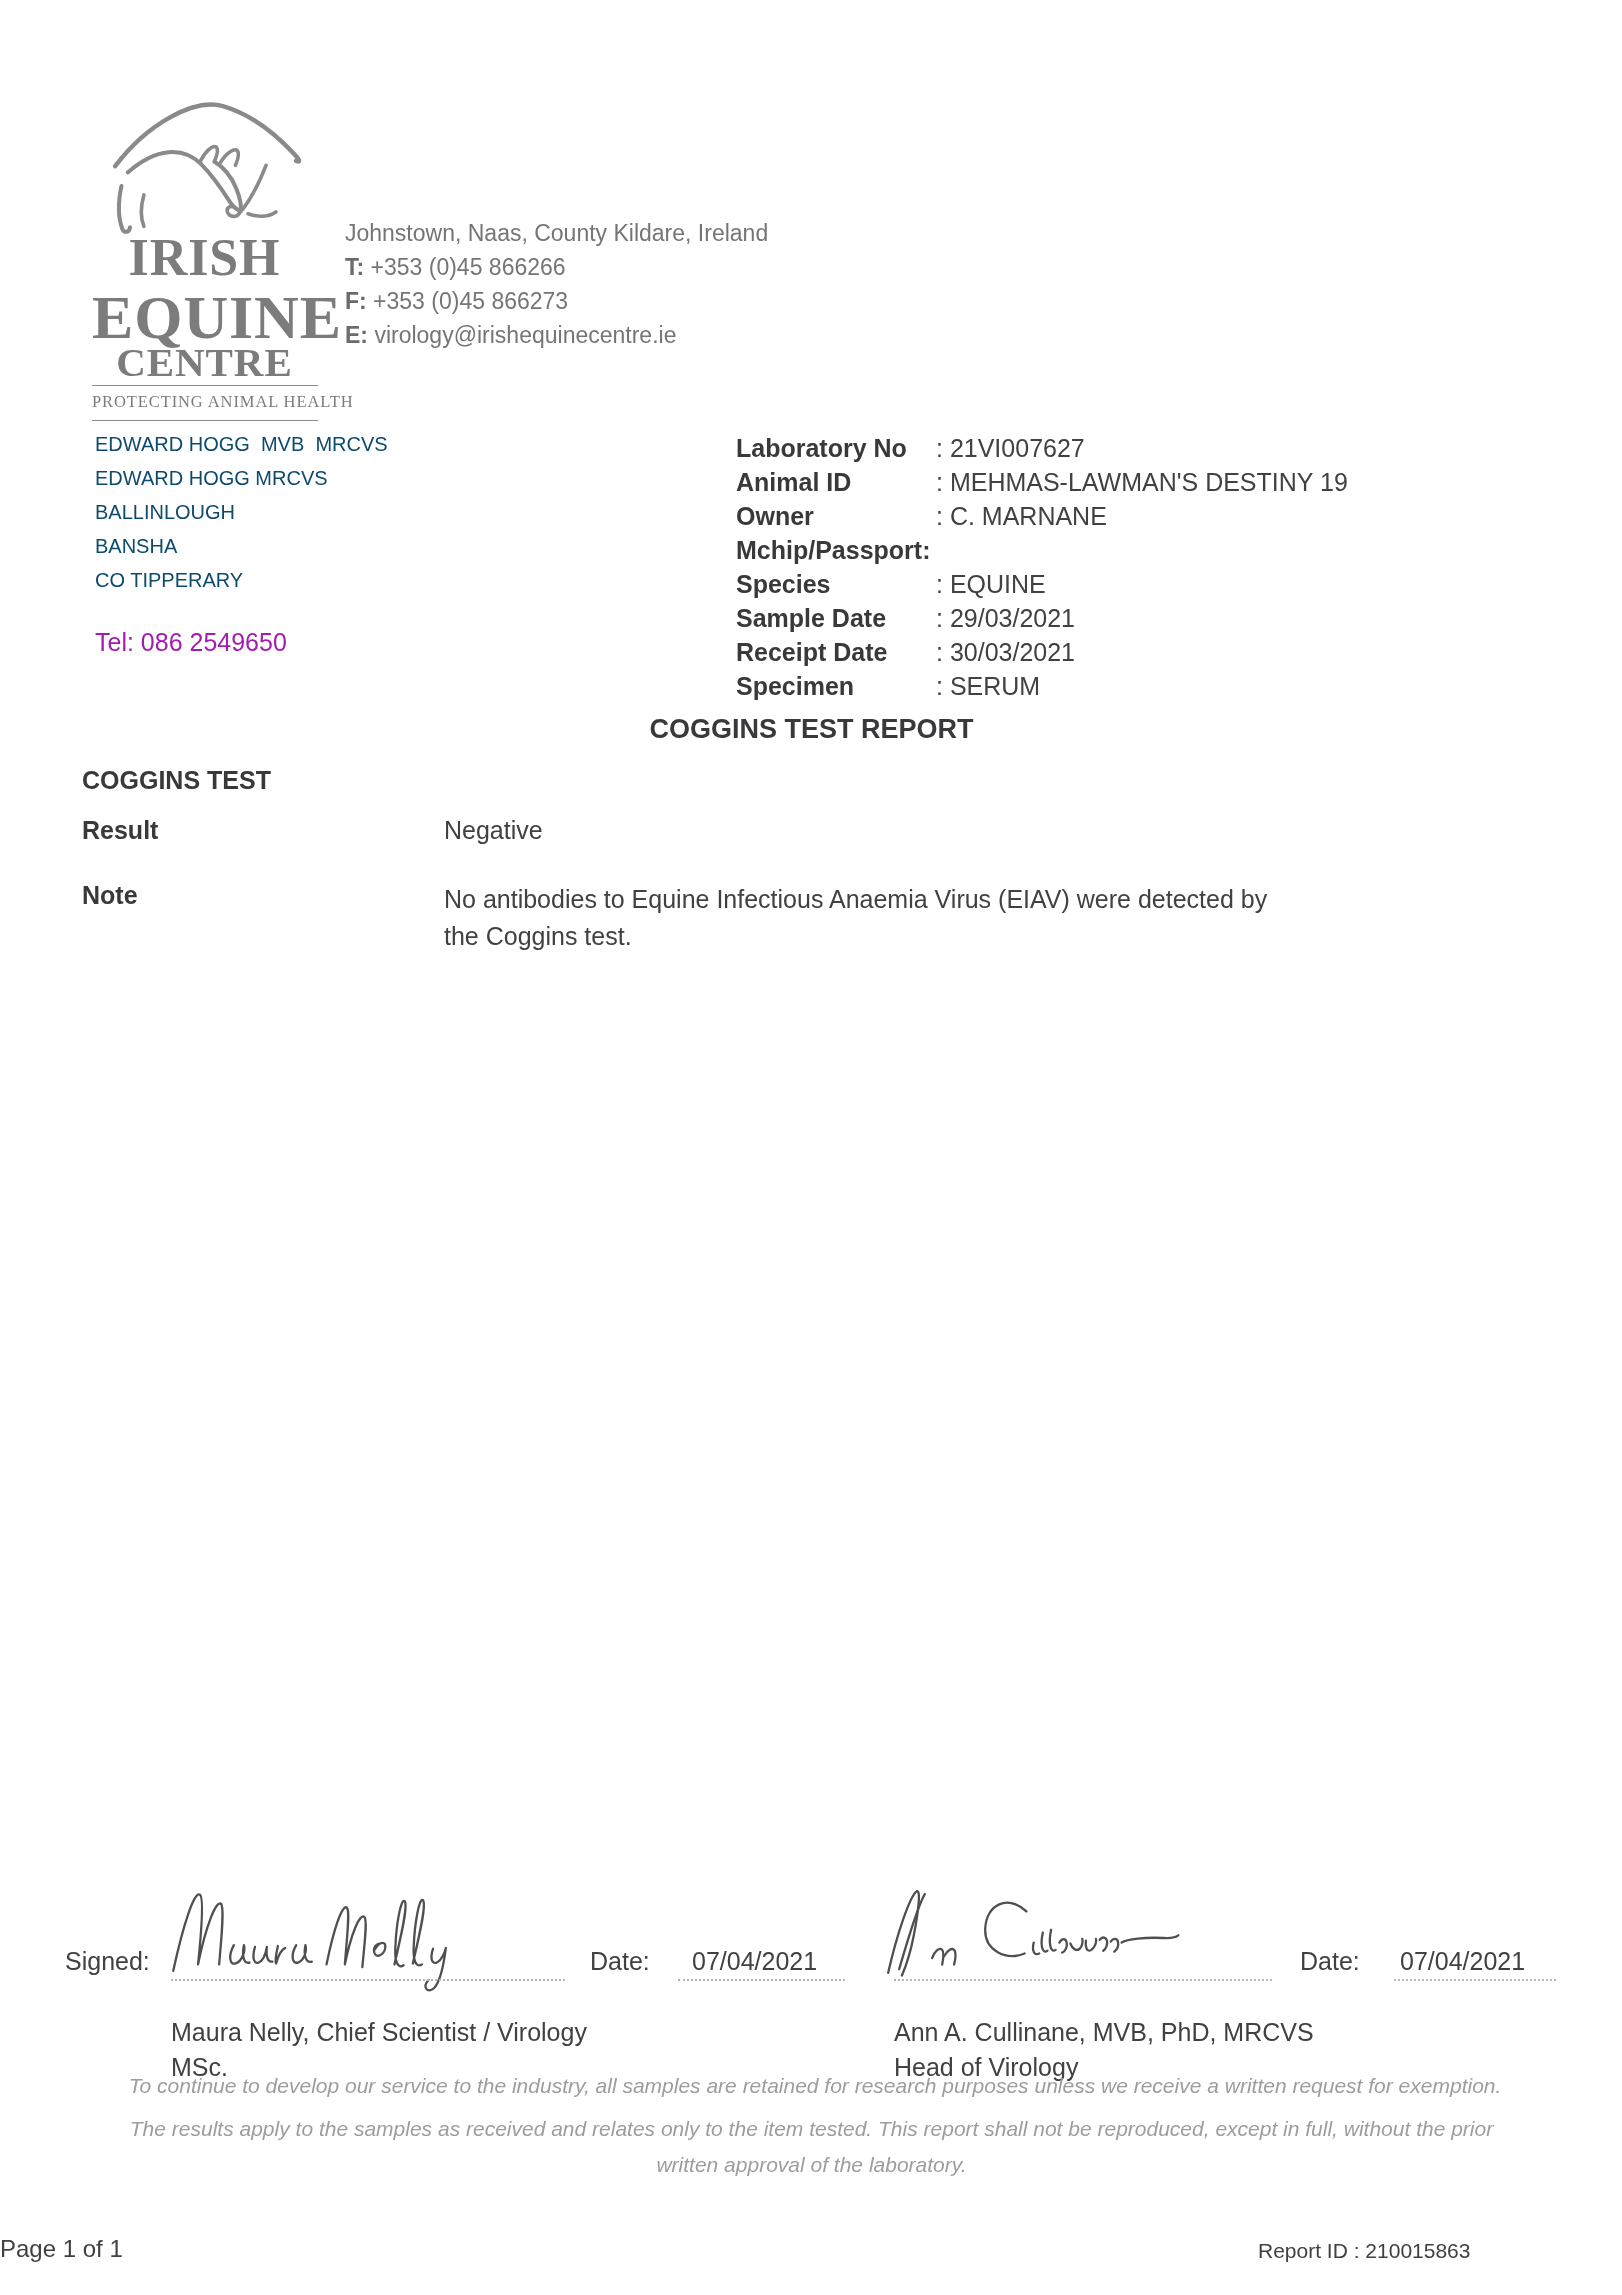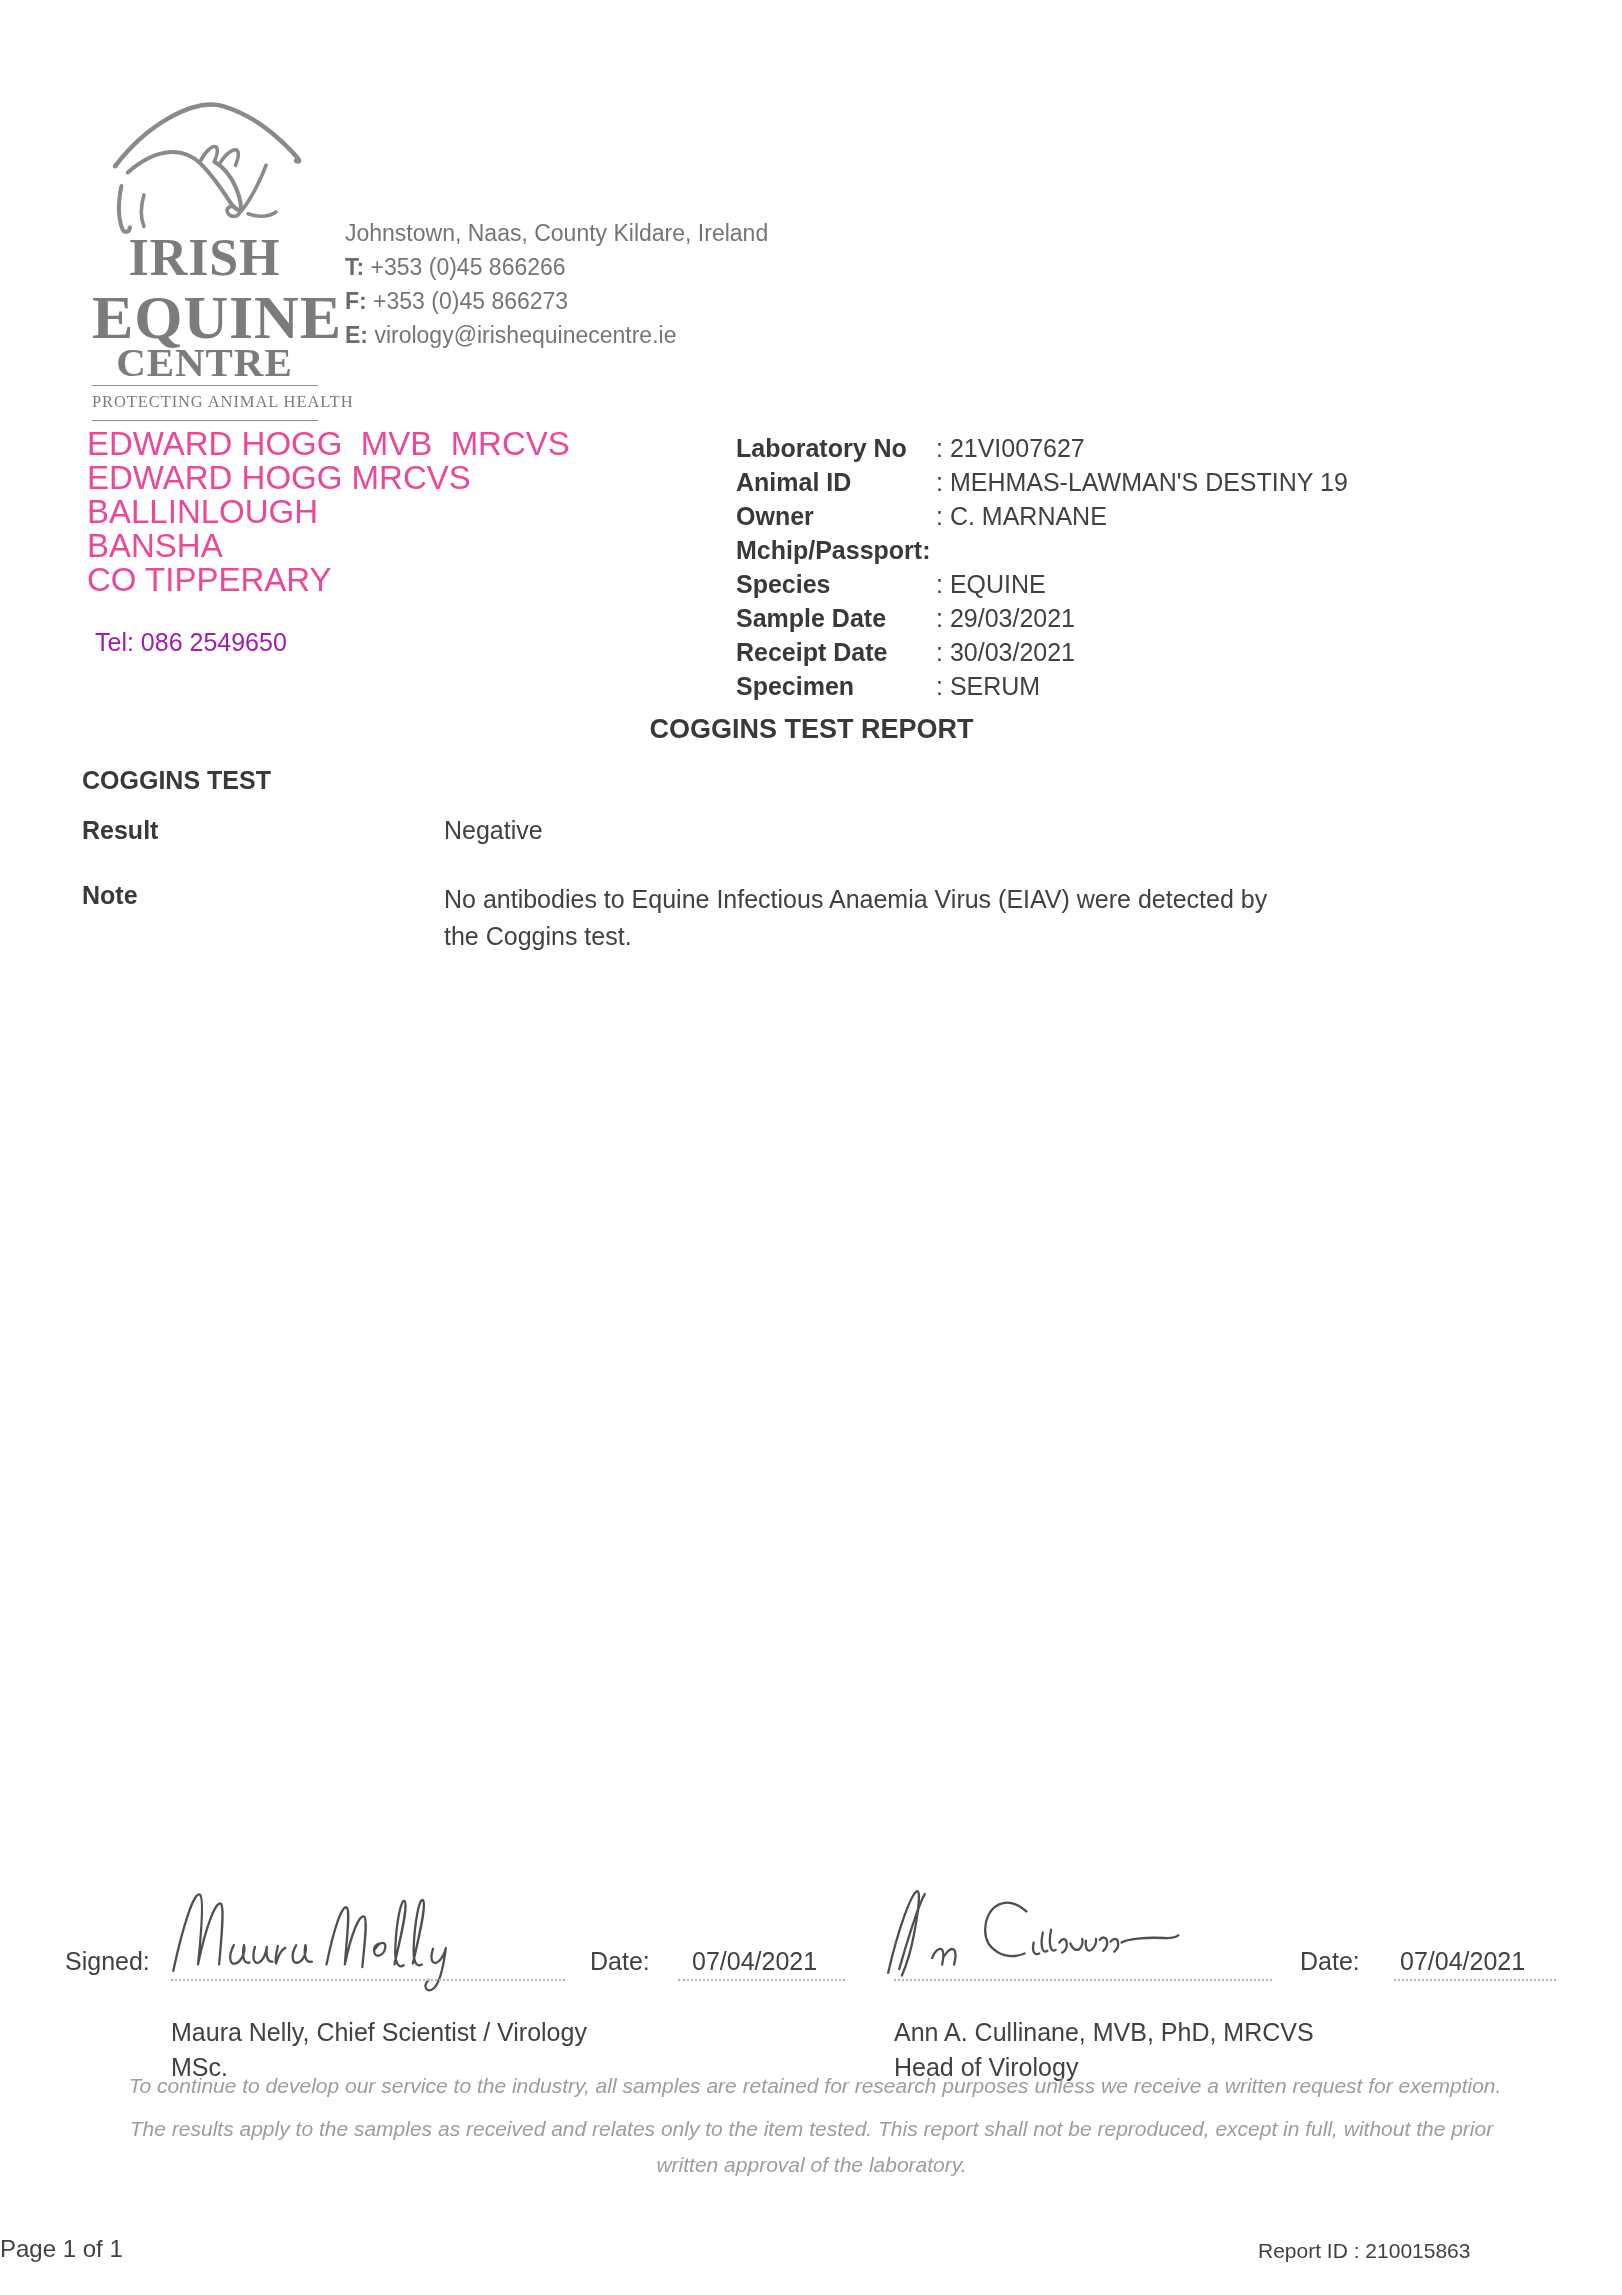--- a/index.html
+++ b/index.html
@@ -43,22 +43,22 @@
 
   
   .contact {
     position:absolute; left:345px; top:216px;
     font-size:23px; line-height:34px; color:#757575;
   }
   .contact b { color:#6b6b6b; }
 
   
   .recipient {
-    position:absolute; left:87px; top:427px;
-    font-size:33px; line-height:34px; color:#ec4899;
+    position:absolute; left:95px; top:427px;
+    font-size:20px; line-height:34px; color:#0c4a6e;
   }
   .recipient div { white-space:pre; }
   .tel-line { position:absolute; left:95px; top:628px; font-size:25px; color:#a21caf; }
 
   
   .sample-info { position:absolute; left:736px; top:431px; font-size:25px; line-height:34px; }
   .sample-row { display:flex; }
   .sample-label { width:200px; font-weight:bold; color:#39393b; white-space:nowrap; }
   .sample-value { color:#414143; white-space:pre; }
 

